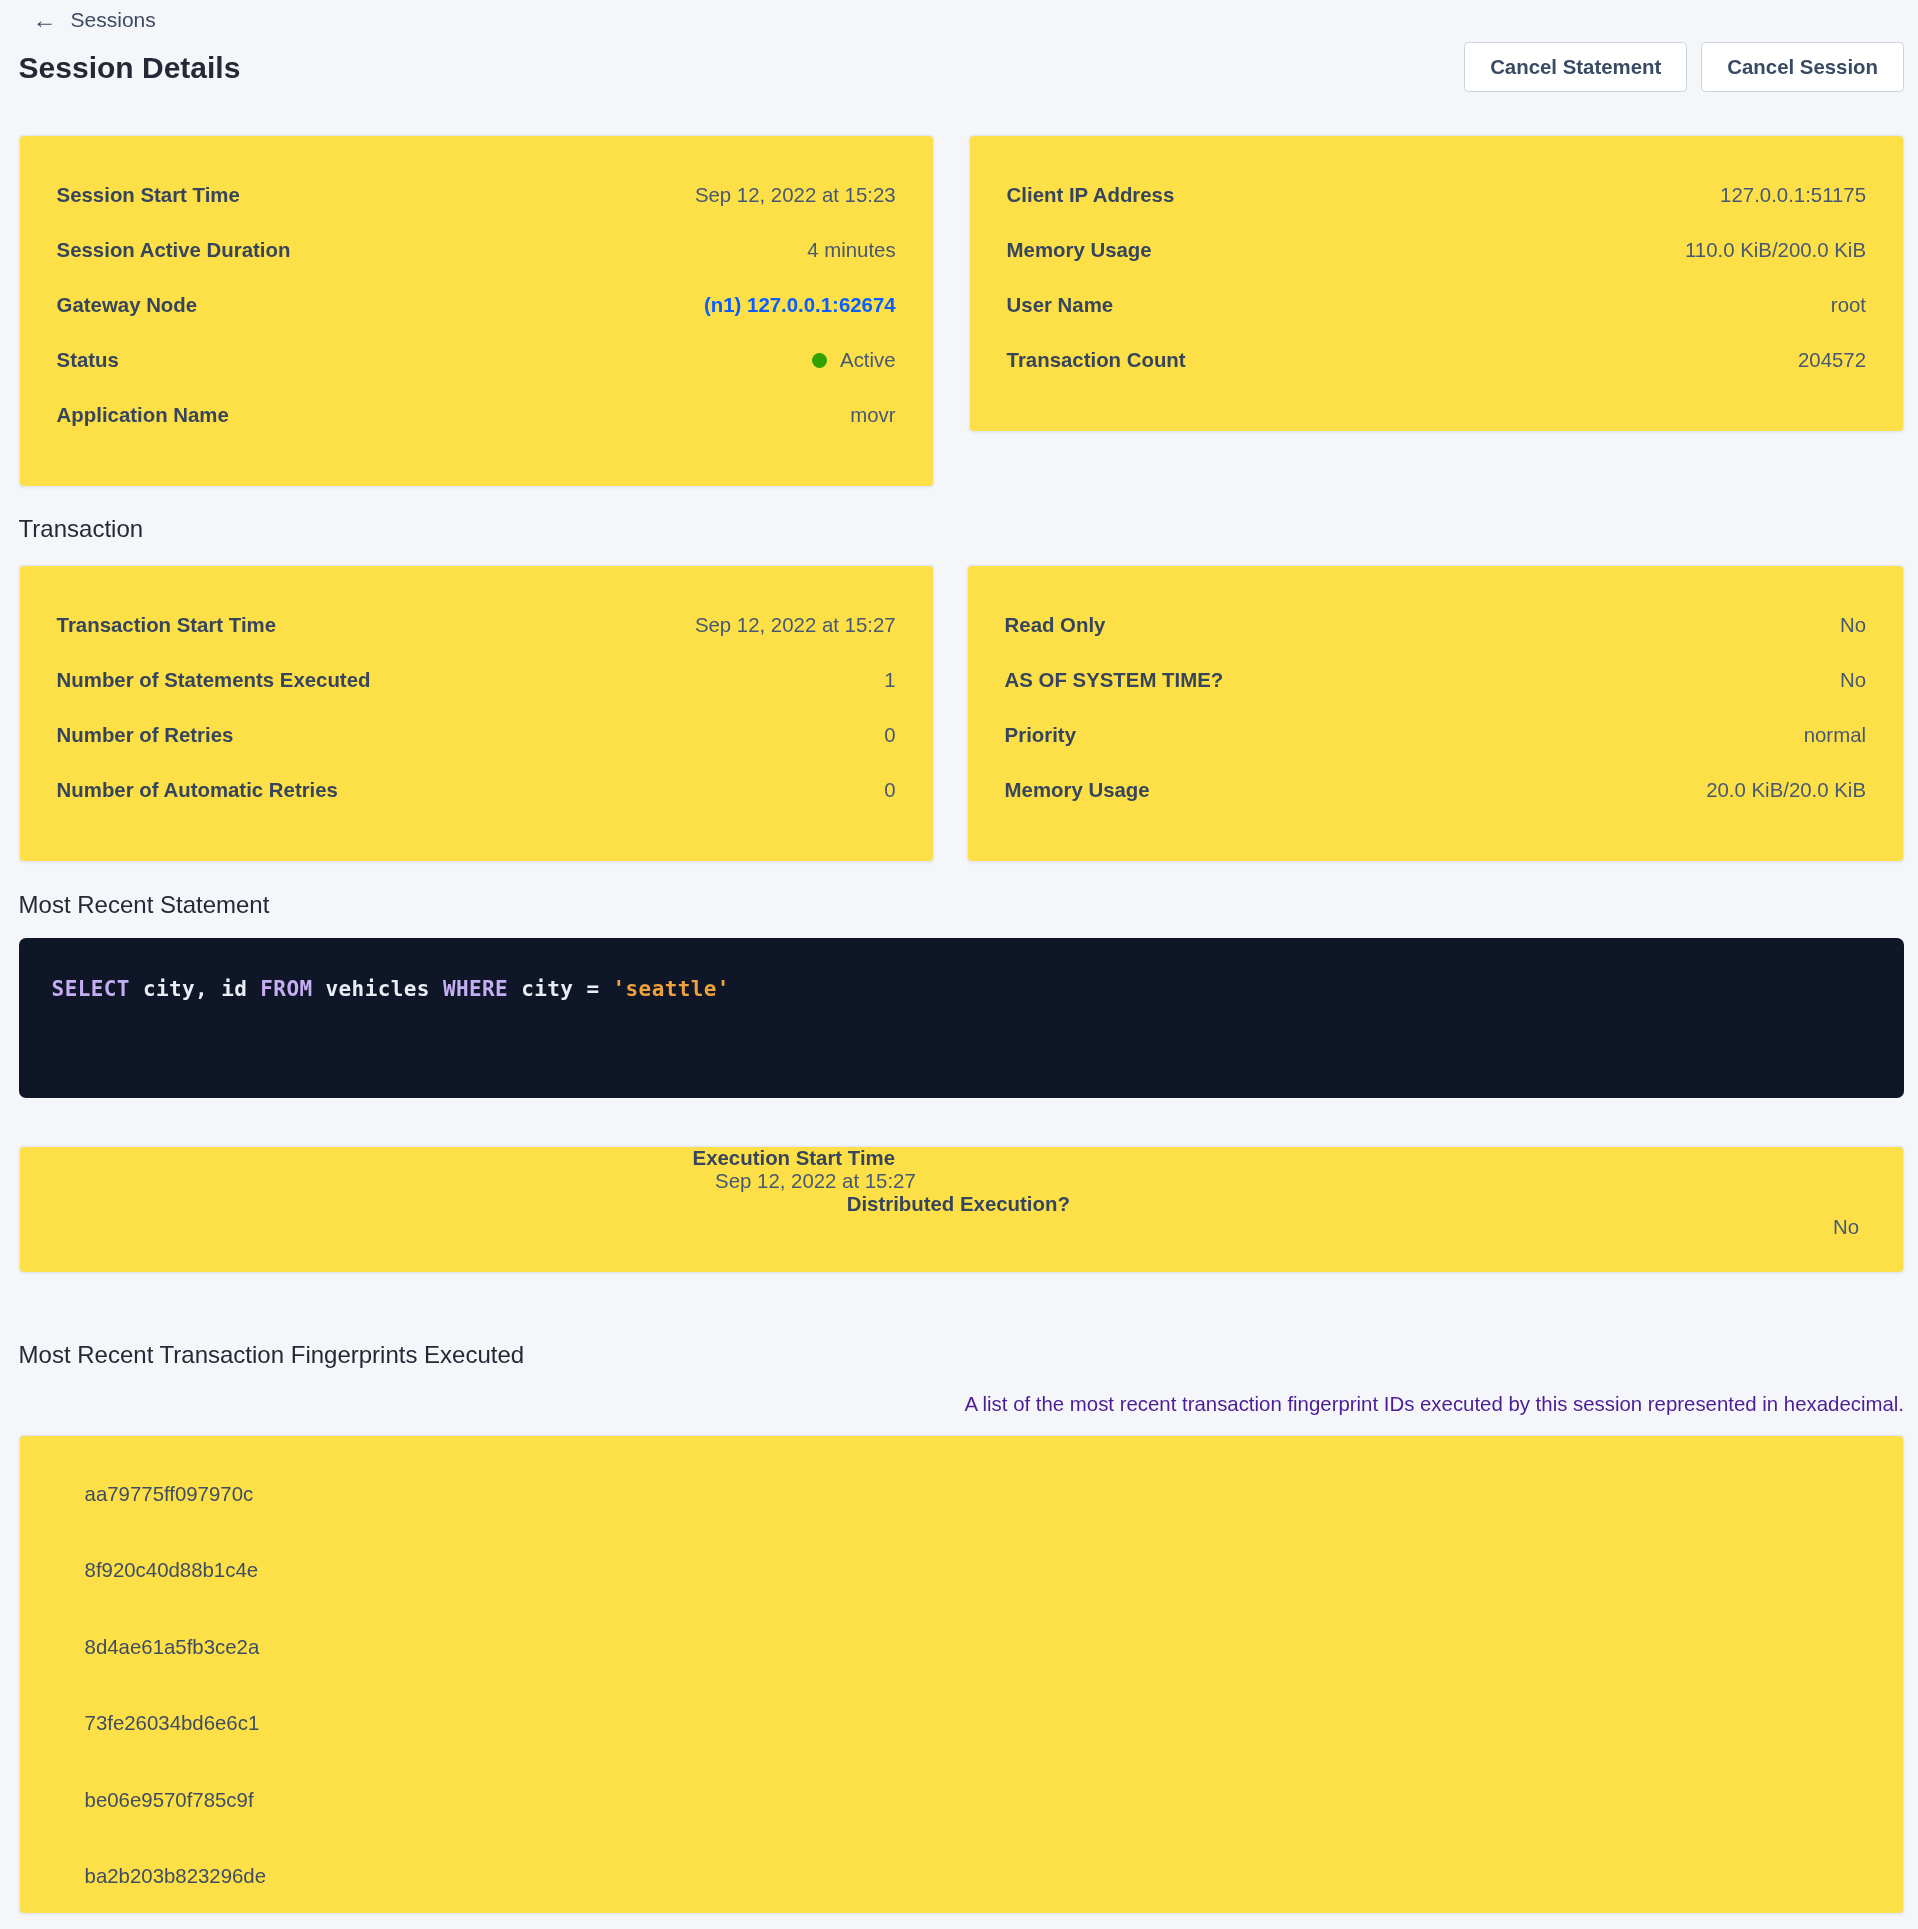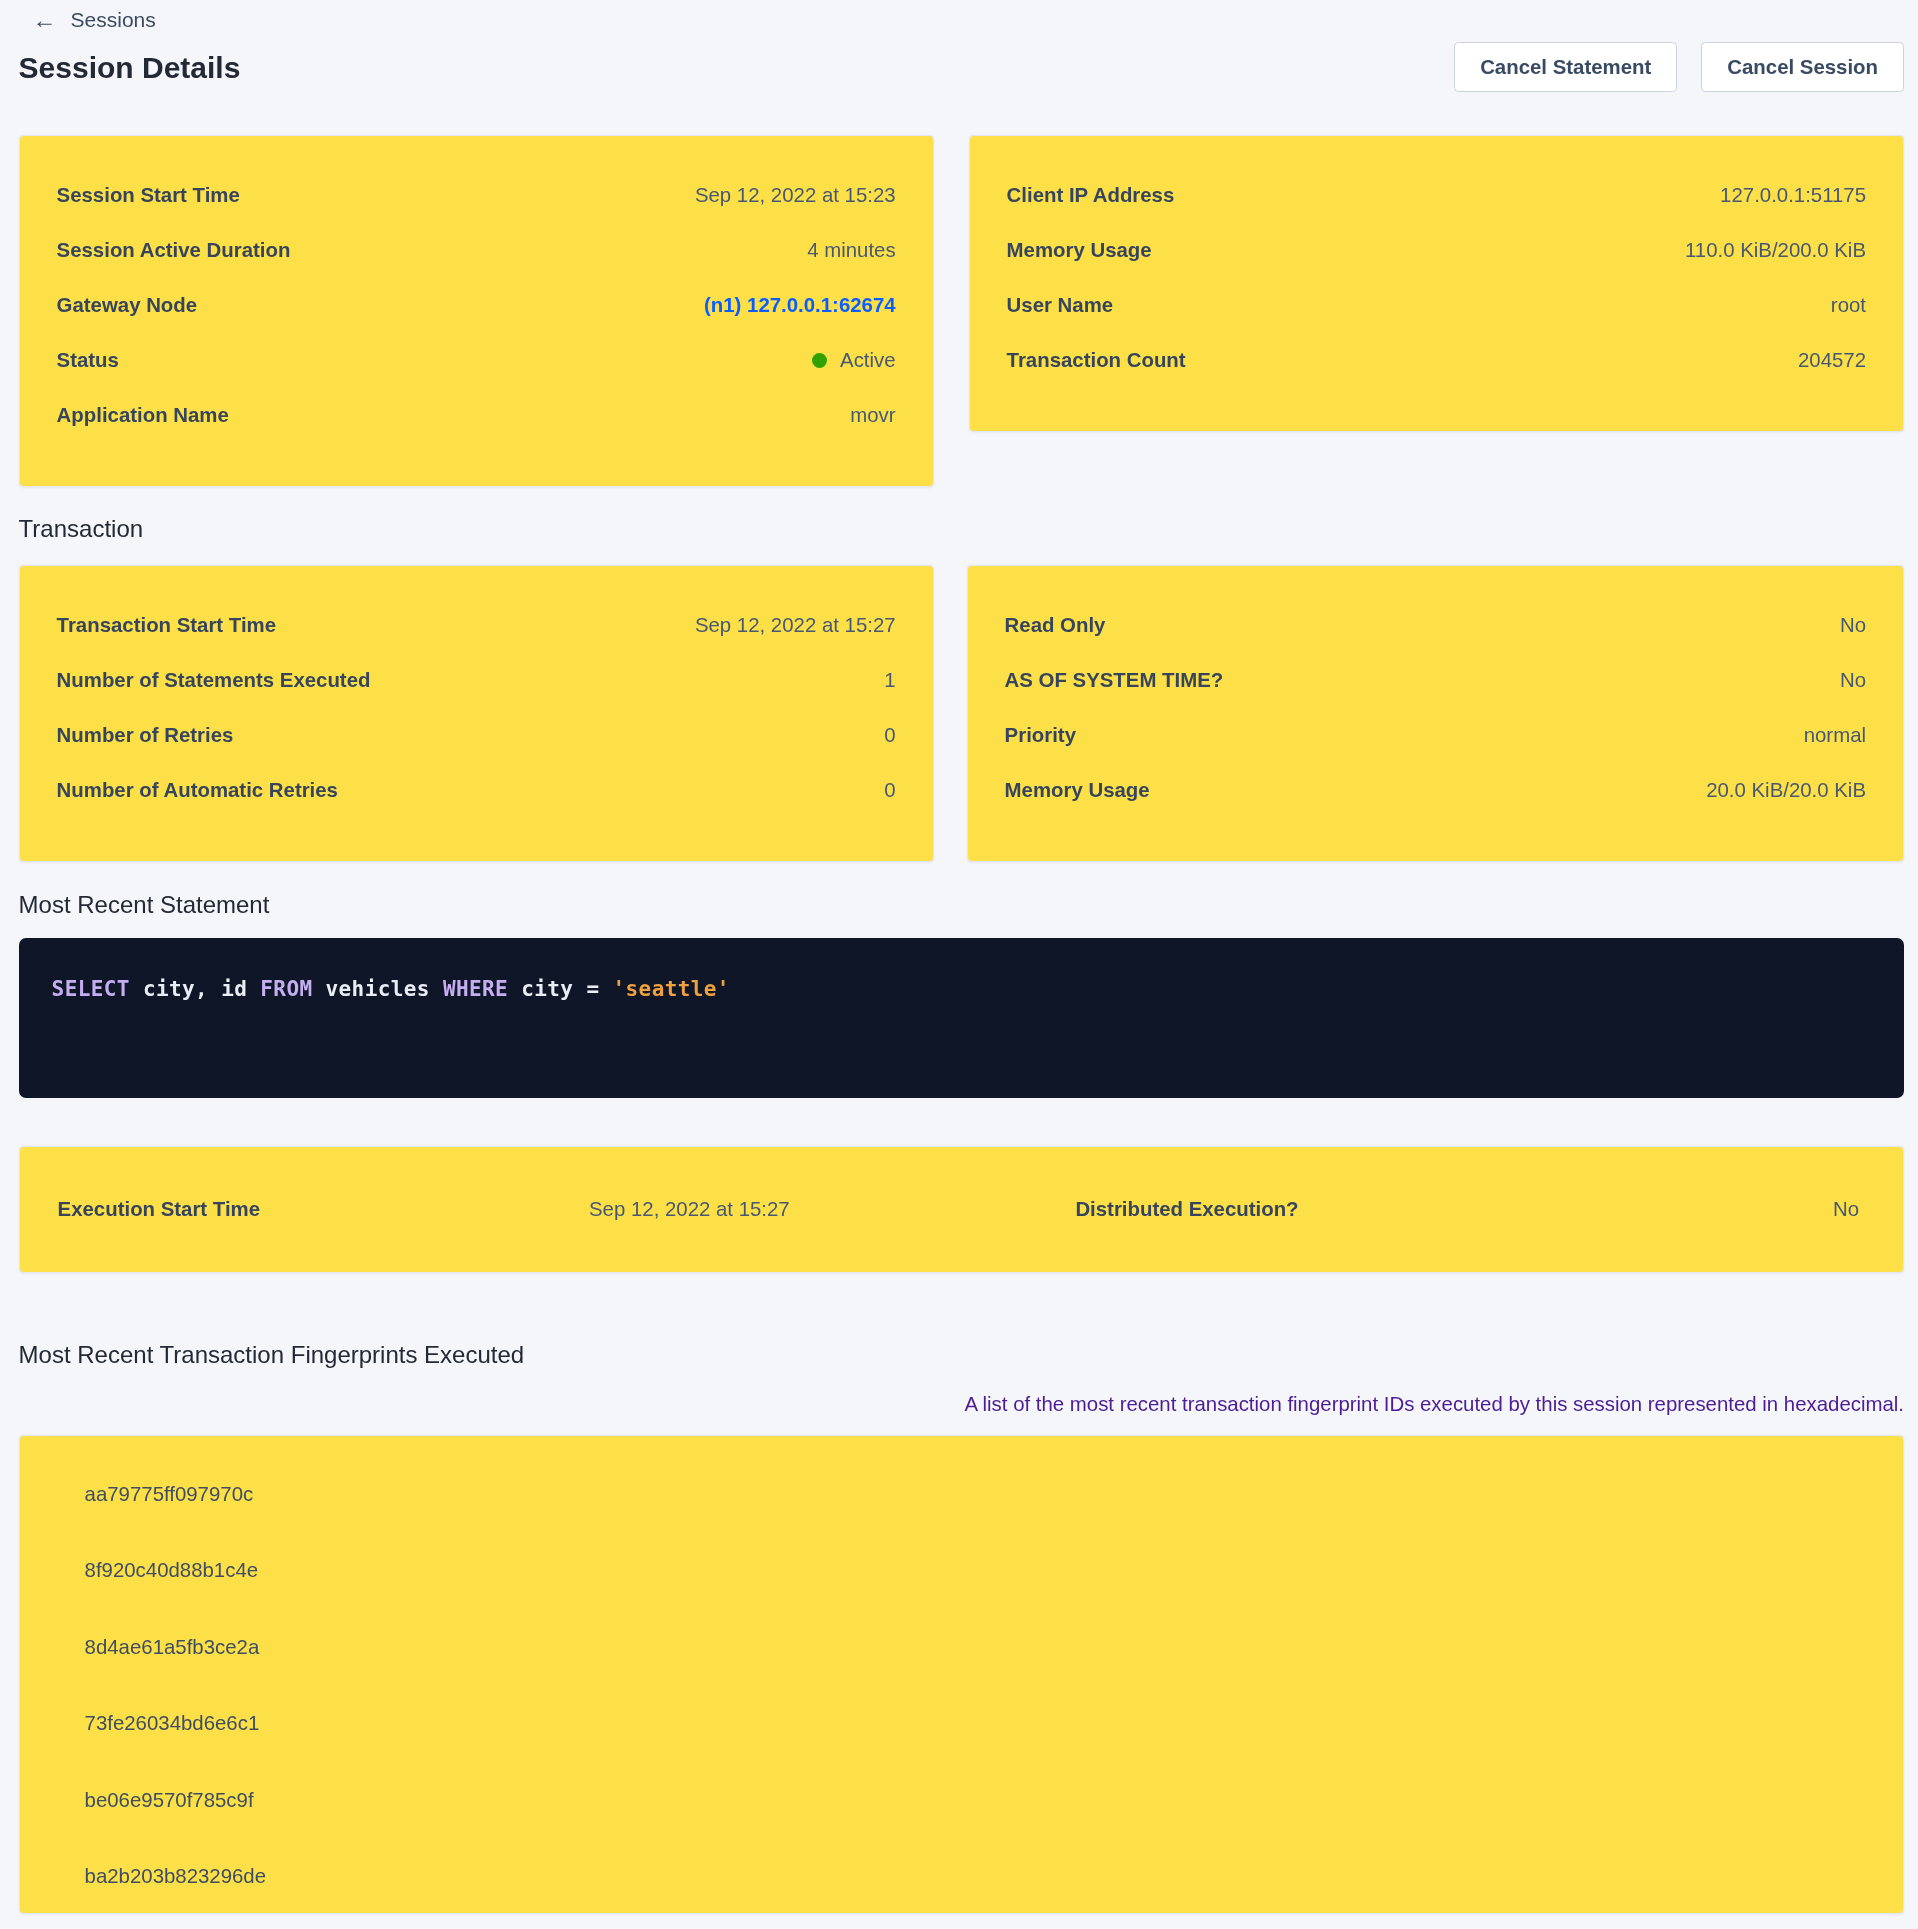--- a/index.html
+++ b/index.html
@@ -17,21 +17,21 @@
   .breadcrumb {
     display: flex; align-items: center; gap: 14px;
     padding-left: 14px; height: 26.6px;
     font-size: 21px; color: #3c4a60; cursor: pointer; width: max-content;
   }
   .back-arrow { font-size: 24px; line-height: 1; color: #3c4a60; }
 
   
   .header-row { display: flex; justify-content: space-between; align-items: center; margin-top: 8.9px; }
   h1.page-title { font-size: 30px; line-height: 39px; margin: 0; color: #242a35; font-weight: bold; }
-  .actions { display: flex; gap: 24px; }
+  .actions { display: flex; gap: 14px; }
   .btn {
     background: #fff; border: 0.9px solid #ccd3e0; border-radius: 4.4px;
     height: 50px; padding: 0 25px;
     font-family: inherit; font-size: 20.4px; font-weight: bold; color: #394a63;
     cursor: pointer;
   }
 
   
   .card {
     background: #fde047; border: 0.9px solid #e3e8f0; border-radius: 4.4px;
@@ -64,21 +64,21 @@
     color: #e9edf4; white-space: pre;
   }
   .tok-keyword { color: #c5aef2; }
   .tok-plain { color: #e9edf4; }
   .tok-string { color: #efa13e; }
 
   
   .exec-card {
     margin-top: 48px; height: 127px;
     display: flex; align-items: center;
-    padding: 0 44px 0 38px; font-size: 20.4px;
+    padding: 0 44px 0 38px; font-size: 20.4px; flex-direction: column;
   }
   .exec-label { font-weight: bold; color: #36455c; }
   .exec-l1 { width: 29.5%; }
   .exec-v1 { width: 27%; color: #475872; }
   .exec-v2 { margin-left: auto; color: #475872; }
 
   
   .fp-desc { margin: 21px 0 0 0; font-size: 20.4px; line-height: 26.6px; color: #4c1d95; text-align: right; }
   .fp-card { margin-top: 17.7px; height: 479px; padding: 48px 37px 0 65px; }
   .fp-item { margin: 0 0 56px 0; font-size: 20.4px; line-height: 20.4px; color: #3f4d63; }

